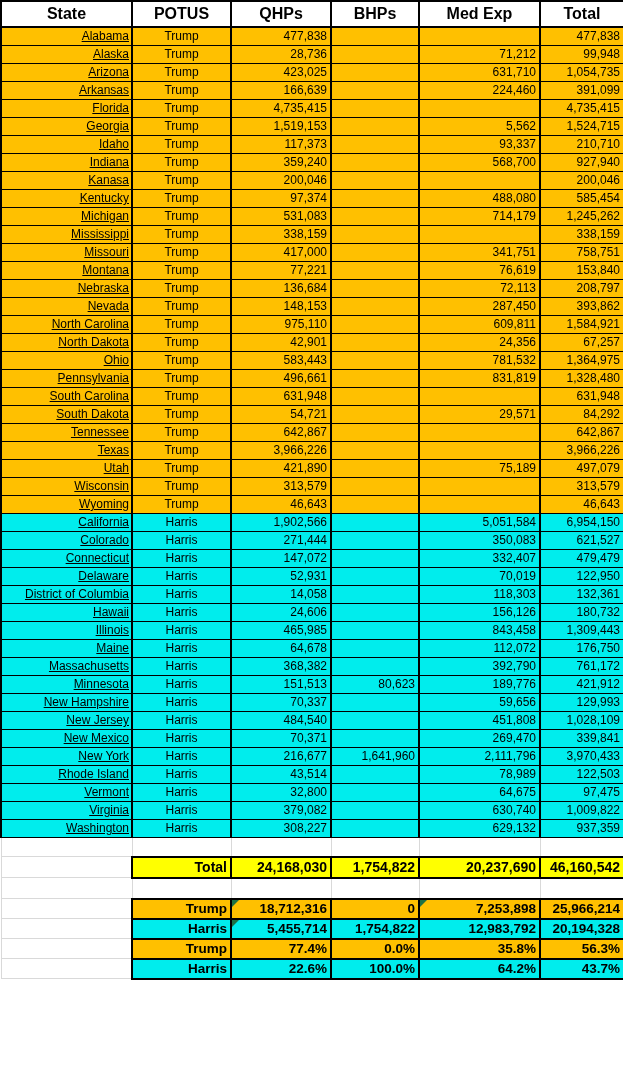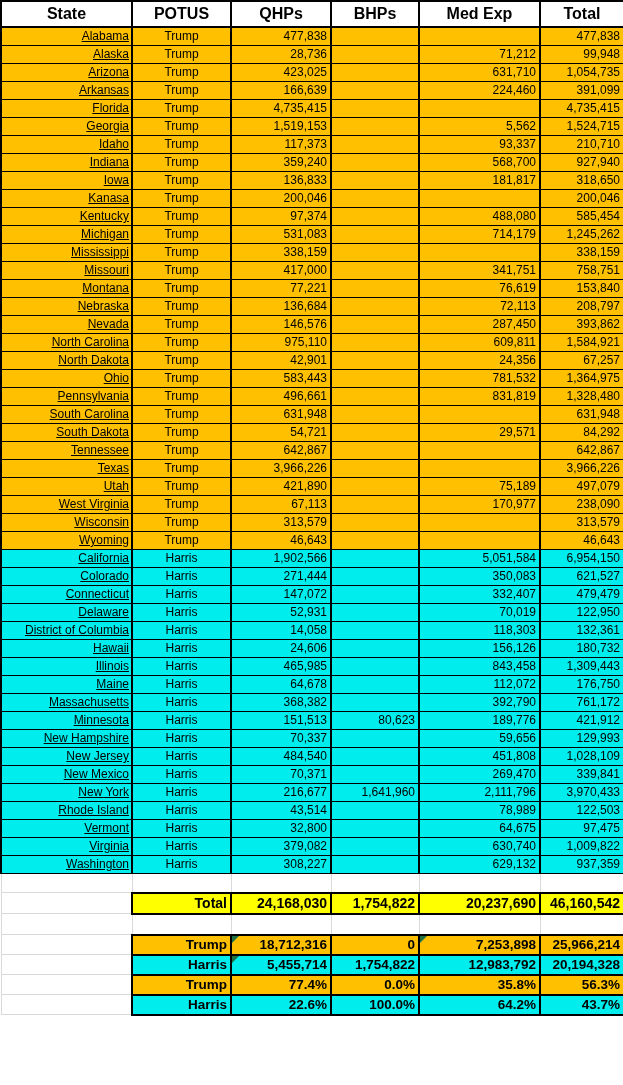--- a/index.html
+++ b/index.html
@@ -143,28 +143,20 @@
       </tr>
       <tr class="state-row trump">
         <td class="c-state">Indiana</td>
         <td class="c-potus">Trump</td>
         <td class="c-num">359,240</td>
         <td class="c-num"></td>
         <td class="c-num">568,700</td>
         <td class="c-num">927,940</td>
       </tr>
       <tr class="state-row trump">
-        <td class="c-state">Iowa</td>
-        <td class="c-potus">Trump</td>
-        <td class="c-num">136,833</td>
-        <td class="c-num"></td>
-        <td class="c-num">181,817</td>
-        <td class="c-num">318,650</td>
-      </tr>
-      <tr class="state-row trump">
         <td class="c-state">Kanasa</td>
         <td class="c-potus">Trump</td>
         <td class="c-num">200,046</td>
         <td class="c-num"></td>
         <td class="c-num"></td>
         <td class="c-num">200,046</td>
       </tr>
       <tr class="state-row trump">
         <td class="c-state">Kentucky</td>
         <td class="c-potus">Trump</td>
@@ -209,21 +201,21 @@
         <td class="c-state">Nebraska</td>
         <td class="c-potus">Trump</td>
         <td class="c-num">136,684</td>
         <td class="c-num"></td>
         <td class="c-num">72,113</td>
         <td class="c-num">208,797</td>
       </tr>
       <tr class="state-row trump">
         <td class="c-state">Nevada</td>
         <td class="c-potus">Trump</td>
-        <td class="c-num">146,576</td>
+        <td class="c-num">148,153</td>
         <td class="c-num"></td>
         <td class="c-num">287,450</td>
         <td class="c-num">393,862</td>
       </tr>
       <tr class="state-row trump">
         <td class="c-state">North Carolina</td>
         <td class="c-potus">Trump</td>
         <td class="c-num">975,110</td>
         <td class="c-num"></td>
         <td class="c-num">609,811</td>
@@ -285,28 +277,20 @@
         <td class="c-num"></td>
         <td class="c-num">3,966,226</td>
       </tr>
       <tr class="state-row trump">
         <td class="c-state">Utah</td>
         <td class="c-potus">Trump</td>
         <td class="c-num">421,890</td>
         <td class="c-num"></td>
         <td class="c-num">75,189</td>
         <td class="c-num">497,079</td>
-      </tr>
-      <tr class="state-row trump">
-        <td class="c-state">West Virginia</td>
-        <td class="c-potus">Trump</td>
-        <td class="c-num">67,113</td>
-        <td class="c-num"></td>
-        <td class="c-num">170,977</td>
-        <td class="c-num">238,090</td>
       </tr>
       <tr class="state-row trump">
         <td class="c-state">Wisconsin</td>
         <td class="c-potus">Trump</td>
         <td class="c-num">313,579</td>
         <td class="c-num"></td>
         <td class="c-num"></td>
         <td class="c-num">313,579</td>
       </tr>
       <tr class="state-row trump">

